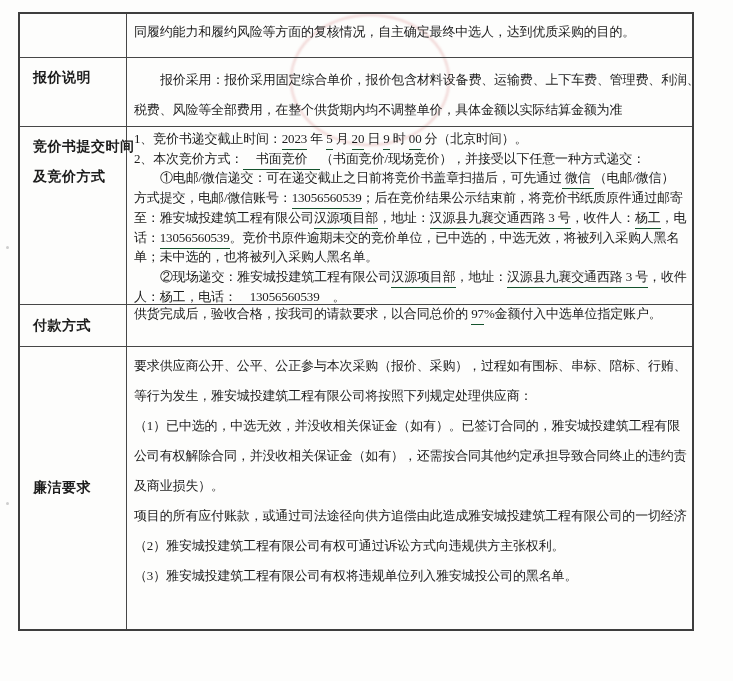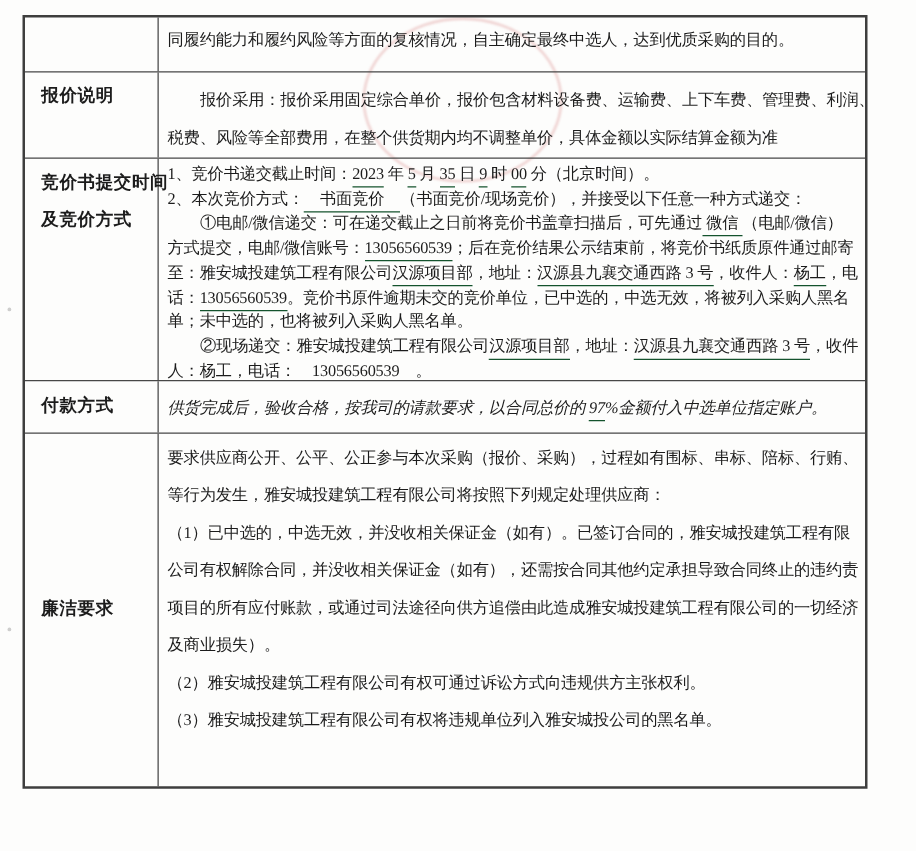--- a/index.html
+++ b/index.html
@@ -51,21 +51,21 @@
   .r2{height:69px;}
   .r3{height:178px;}
   .r4{height:42px;}
   .r5{height:282px;}
   
   .r1 .content-cell{padding-top:8px;}  .r1 .line{line-height:20px;}
   .r2 .content-cell{padding-top:7px;}  .r2 .line{line-height:30px;}
   .r2 .label-cell{padding-top:5px;}
   .r3 .content-cell{padding-top:2px;}  .r3 .line{line-height:19.7px;}
   .r3 .label-cell{padding-top:5px;}
-  .r4 .content-cell{display:flex;flex-direction:column;justify-content:center;font-style:italic;}
+  .r4 .content-cell{display:flex;flex-direction:column;justify-content:flex-start;}
   .r4 .line{line-height:18px;}
   .r4 .label-cell,.r5 .label-cell{display:flex;flex-direction:column;justify-content:center;}
   .r5 .content-cell{padding-top:4px;}  .r5 .line{line-height:30px;}
   
   .speck{position:absolute;width:3px;height:3px;border-radius:50%;background:#b9b9b9;opacity:.7;}
   .speck-1{left:6px;top:246px;}
   .speck-2{left:6px;top:502px;}
 </style>
 </head>
 <body>
@@ -89,21 +89,21 @@
           <div class="line" style="padding-left: 26px;"><span>报价采用：报价采用固定综合单价，报价包含材料设备费、运输费、上下车费、管理费、利润、</span></div>
           <div class="line"><span>税费、风险等全部费用，在整个供货期内均不调整单价，具体金额以实际结算金额为准</span></div>
         </div>
       </div>
       <div class="row r3">
         <div class="cell label-cell">
           <div class="label-line">竞价书提交时间</div>
           <div class="label-line">及竞价方式</div>
         </div>
         <div class="cell content-cell">
-          <div class="line"><span>1、竞价书递交截止时间：</span><span class="u">2023</span><span> 年 </span><span class="u">5</span><span> 月 </span><span class="u">35</span><span> 日 </span><span class="u">9</span><span> 时 </span><span class="u">00</span><span> 分（北京时间）。</span></div>
+          <div class="line"><span>1、竞价书递交截止时间：</span><span class="u">2023</span><span> 年 </span><span class="u">5</span><span> 月 </span><span class="u">20</span><span> 日 </span><span class="u">9</span><span> 时 </span><span class="u">00</span><span> 分（北京时间）。</span></div>
           <div class="line"><span>2、本次竞价方式：</span><span class="u">　书面竞价　</span><span>（书面竞价/现场竞价），并接受以下任意一种方式递交：</span></div>
           <div class="line" style="padding-left: 26px;"><span>①电邮/微信递交：可在递交截止之日前将竞价书盖章扫描后，可先通过</span><span class="u"> 微信 </span><span>（电邮/微信）</span></div>
           <div class="line"><span>方式提交，电邮/微信账号：</span><span class="u">13056560539</span><span>；后在竞价结果公示结束前，将竞价书纸质原件通过邮寄</span></div>
           <div class="line"><span>至：雅安城投建筑工程有限公司</span><span class="u">汉源项目部</span><span>，地址：</span><span class="u">汉源县九襄交通西路 3 号</span><span>，收件人：</span><span class="u">杨工</span><span>，电</span></div>
           <div class="line"><span>话：</span><span class="u">13056560539</span><span>。竞价书原件逾期未交的竞价单位，已中选的，中选无效，将被列入采购人黑名</span></div>
           <div class="line"><span>单；未中选的，也将被列入采购人黑名单。</span></div>
           <div class="line" style="padding-left: 26px;"><span>②现场递交：雅安城投建筑工程有限公司</span><span class="u">汉源项目部</span><span>，地址：</span><span class="u">汉源县九襄交通西路 3 号</span><span>，收件</span></div>
           <div class="line"><span>人：</span><span class="u">杨工</span><span>，电话：</span><span class="u">　13056560539　</span><span>。</span></div>
         </div>
       </div>
@@ -117,20 +117,20 @@
       </div>
       <div class="row r5">
         <div class="cell label-cell">
           <div class="label-line">廉洁要求</div>
         </div>
         <div class="cell content-cell">
           <div class="line"><span>要求供应商公开、公平、公正参与本次采购（报价、采购），过程如有围标、串标、陪标、行贿、</span></div>
           <div class="line"><span>等行为发生，雅安城投建筑工程有限公司将按照下列规定处理供应商：</span></div>
           <div class="line"><span>（1）已中选的，中选无效，并没收相关保证金（如有）。已签订合同的，雅安城投建筑工程有限</span></div>
           <div class="line"><span>公司有权解除合同，并没收相关保证金（如有），还需按合同其他约定承担导致合同终止的违约责</span></div>
+          <div class="line"><span>及商业损失）。</span></div>
           <div class="line"><span>项目的所有应付账款，或通过司法途径向供方追偿由此造成雅安城投建筑工程有限公司的一切经济</span></div>
-          <div class="line"><span>及商业损失）。</span></div>
           <div class="line"><span>（2）雅安城投建筑工程有限公司有权可通过诉讼方式向违规供方主张权利。</span></div>
           <div class="line"><span>（3）雅安城投建筑工程有限公司有权将违规单位列入雅安城投公司的黑名单。</span></div>
         </div>
       </div>
     </div>
 </div>
 
 </body></html>

